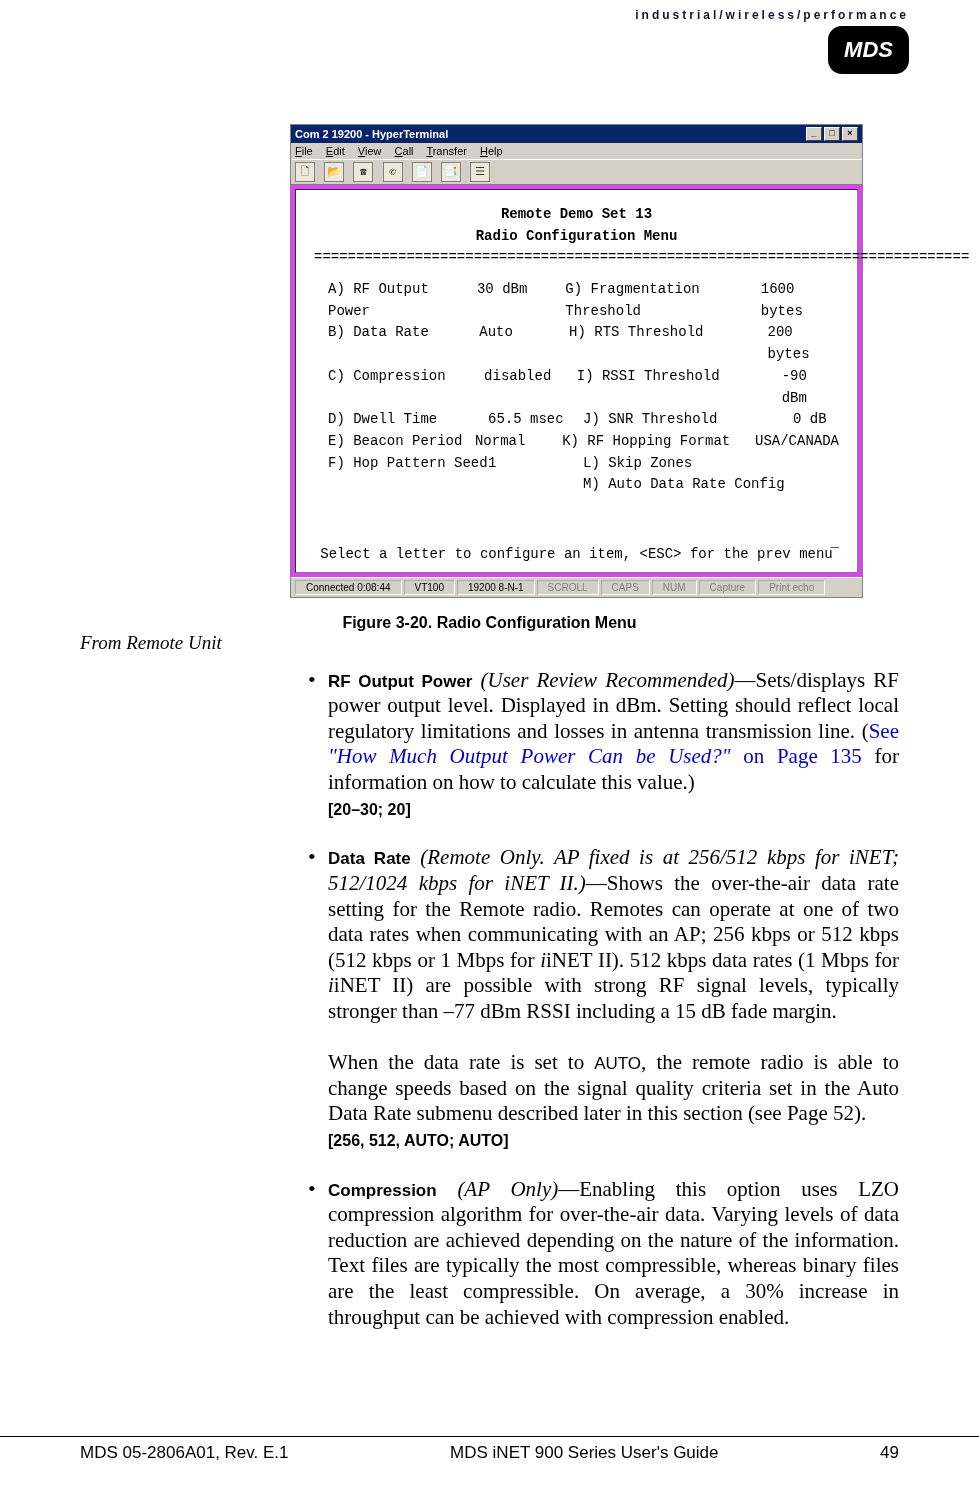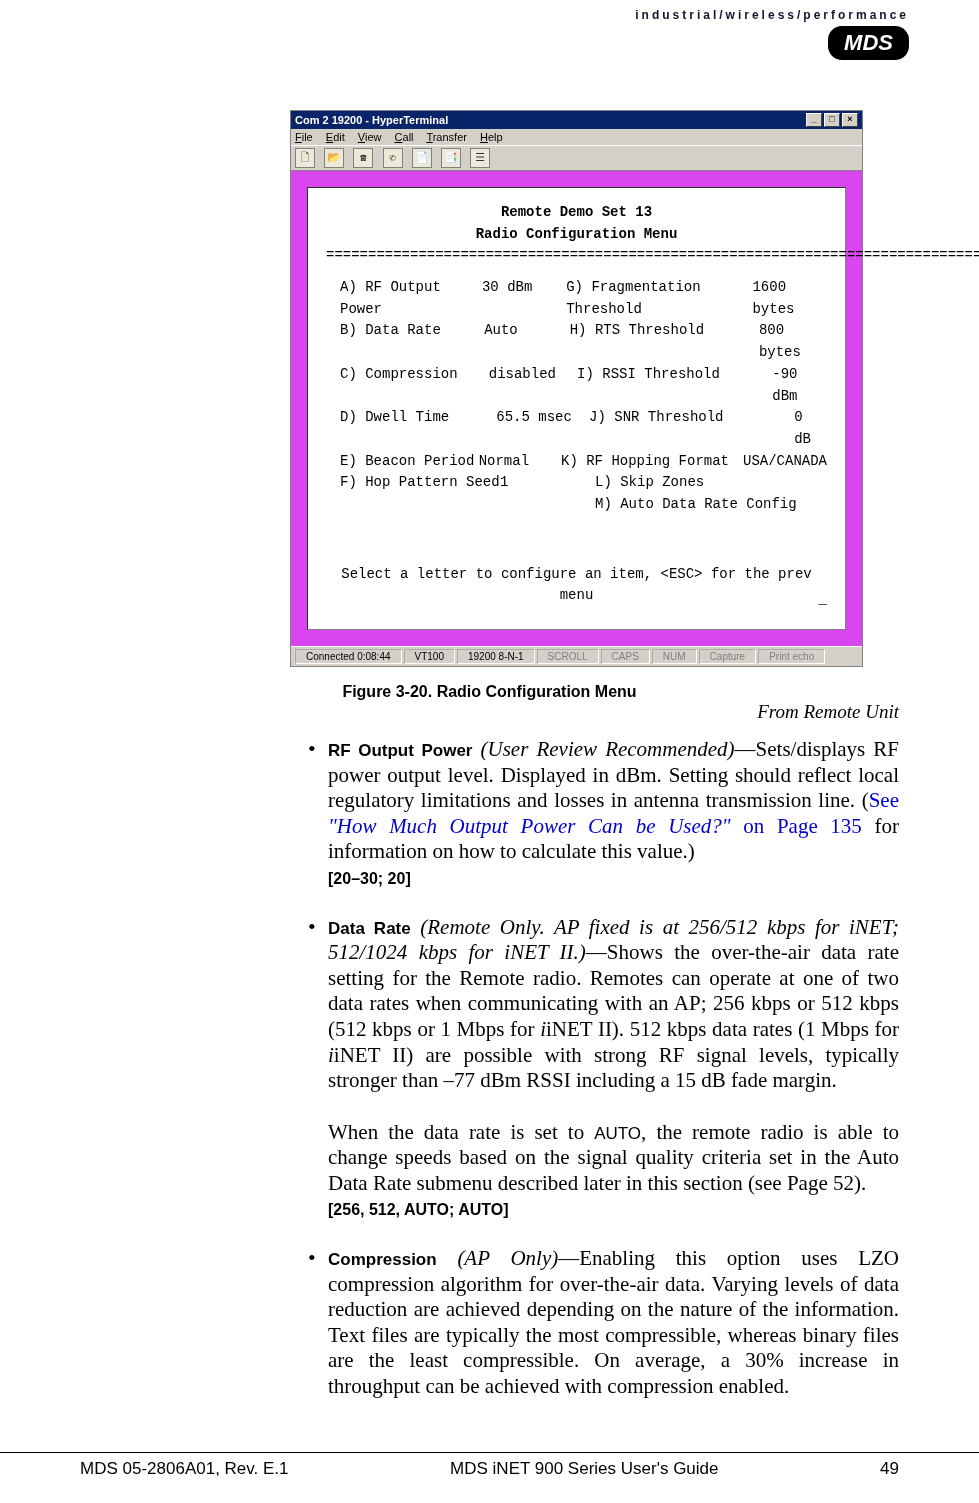--- a/index.html
+++ b/index.html
@@ -30,21 +30,21 @@
     margin-bottom: 4px;
   }
   .logo {
     display: inline-block;
     background: #000;
     color: #fff;
     font-family: Arial, Helvetica, sans-serif;
     font-weight: bold;
     font-style: italic;
     font-size: 22px;
-    padding: 4px 16px;
+    padding: 11px 16px;
     border-radius: 14px;
   }
   .terminal-block {
     margin: 50px 0 0 210px;
     width: 573px;
     background: #d946ef;
     border: 1px solid #808080;
     box-sizing: border-box;
     font-family: "Courier New", monospace;
     font-size: 12px;
@@ -102,23 +102,23 @@
     background: #ece9d8;
     margin-right: 2px;
     vertical-align: middle;
     text-align: center;
     font-size: 11px;
     line-height: 18px;
     color: #333;
   }
   .terminal-body {
     background: #fff;
-    margin: 16px;
+    margin: 4px;
     border: 1px inset #808080;
-    padding: 14px 18px 22px 18px;
+    padding: 14px 18px 6px 18px;
     font-family: "Courier New", monospace;
     font-size: 14px;
     line-height: 1.55;
     min-height: 330px;
     position: relative;
     box-sizing: border-box;
   }
   .terminal-body .hdr {
     text-align: center;
     font-weight: bold;
@@ -161,21 +161,21 @@
   }
   .statusbar .dim { color: #808080; }
   .figure-caption {
     text-align: center;
     margin: 16px 0 0 0;
     font-family: Arial, Helvetica, sans-serif;
     font-weight: bold;
     font-size: 16px;
   }
   .figure-sub {
-    text-align: right;
+    text-align: left;
     font-style: italic;
     font-size: 19px;
     margin-bottom: 14px;
   }
   .content {
     margin-left: 228px;
     font-size: 21px;
     line-height: 1.22;
   }
   .content ul {
@@ -207,21 +207,21 @@
     font-family: Arial, Helvetica, sans-serif;
     font-weight: bold;
     font-size: 16px;
   }
   .sans-reg {
     font-family: Arial, Helvetica, sans-serif;
     font-size: 17px;
   }
   .footer {
     position: absolute;
-    bottom: 24px;
+    bottom: 40px;
     left: 0;
     right: 0;
     border-top: 1px solid #000;
     padding: 6px 80px 0 80px;
     font-family: Arial, Helvetica, sans-serif;
     font-size: 17px;
     display: flex;
     justify-content: space-between;
   }
 </style>
@@ -269,21 +269,21 @@
       <div class="menu-row">
         <span class="col-l">A) RF Output Power</span>
         <span class="col-lv">30 dBm</span>
         <span class="col-r">G) Fragmentation Threshold</span>
         <span class="col-rv">1600 bytes</span>
       </div>
       <div class="menu-row">
         <span class="col-l">B) Data Rate</span>
         <span class="col-lv">Auto</span>
         <span class="col-r">H) RTS Threshold</span>
-        <span class="col-rv">800 bytes</span>
+        <span class="col-rv">200 bytes</span>
       </div>
       <div class="menu-row">
         <span class="col-l">C) Compression</span>
         <span class="col-lv">disabled</span>
         <span class="col-r">I) RSSI Threshold</span>
         <span class="col-rv">-90 dBm</span>
       </div>
       <div class="menu-row">
         <span class="col-l">D) Dwell Time</span>
         <span class="col-lv">65.5 msec</span>

